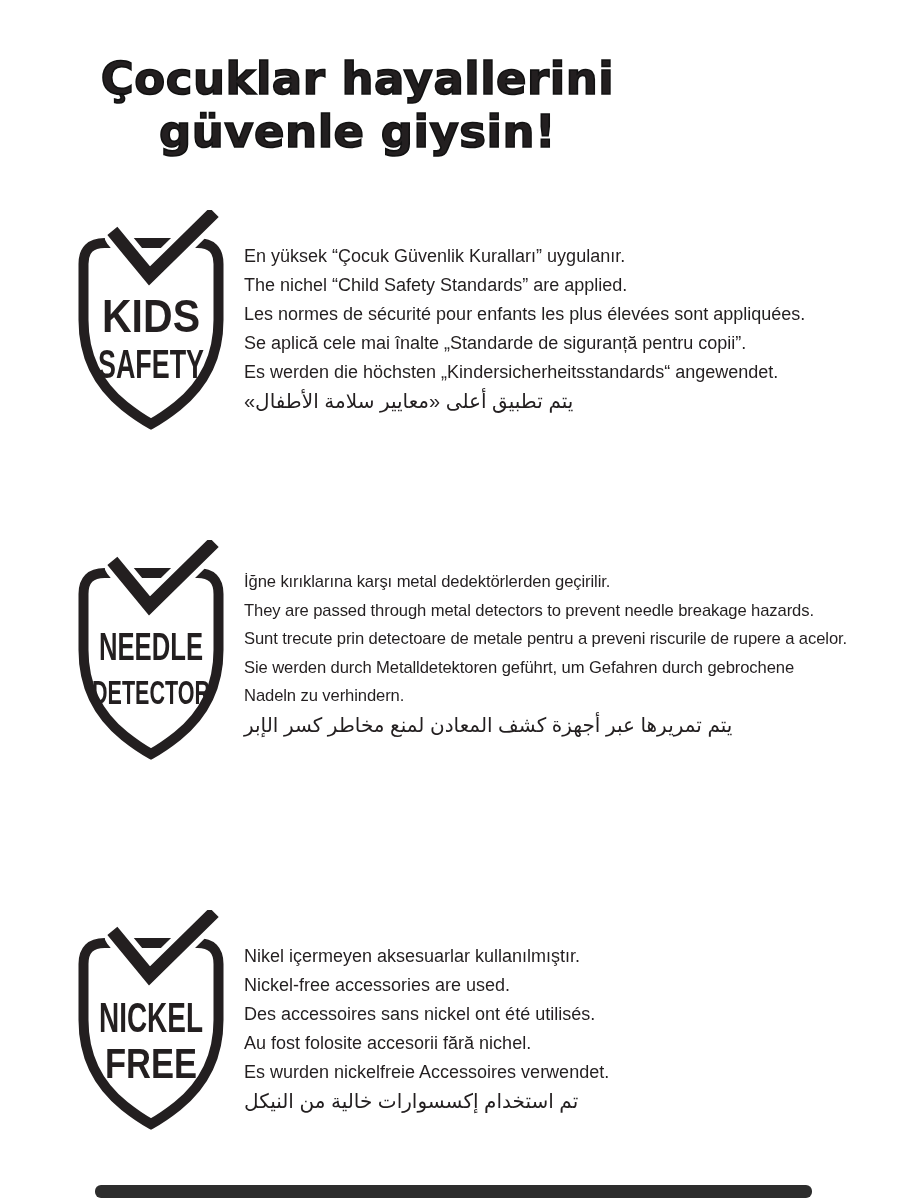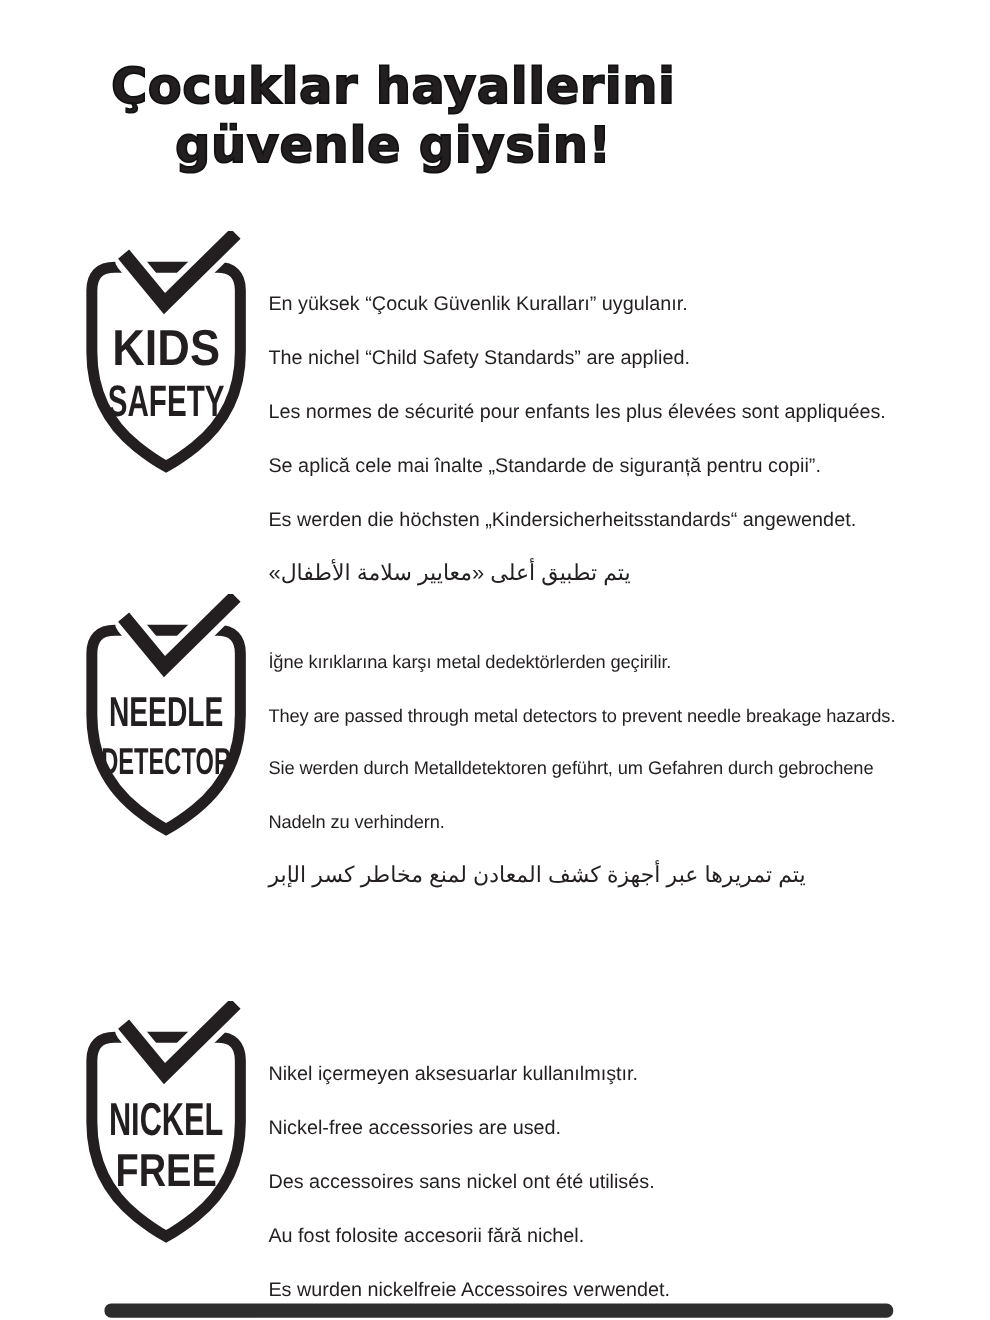--- a/index.html
+++ b/index.html
@@ -21,21 +21,21 @@
     -webkit-text-stroke:.9px #111;
   }
   
   .section{position:absolute;left:58px;display:flex;}
   .sec-1{top:210px;}
   .sec-2{top:540px;}
   .sec-3{top:910px;}
   .badge{width:186px;height:228px;flex:0 0 auto;}
   .textcol{margin-left:0px;padding-top:32px;width:640px;}
   .sec-2 .textcol{padding-top:28px;}
-  .line{white-space:nowrap;margin-top:20px;}
+  .line{white-space:nowrap;}
   .sec-1 .line{font-size:18px;line-height:29px;}
   .sec-2 .line{font-size:16.6px;line-height:28.5px;letter-spacing:-.1px;}
   .sec-3 .line{font-size:18px;line-height:29px;}
   .line.rtl{direction:rtl;text-align:left;font-size:20px !important;}
   
   .bottom-bar{
     position:absolute;left:95px;top:1185px;width:717px;height:13px;
     background:#2d2d2d;border-radius:6px;
   }
   svg text{
@@ -72,20 +72,21 @@
   <svg class="badge" viewBox="0 0 175 228">
     <path d="M 134 33 H 41 C 27 33 20 40 20 54 V 110 C 20 149 36 176 61 196 C 73 205.5 82 211 87.5 214 C 93 211 102 205.5 114 196 C 139 176 155 149 155 110 V 54 C 155 40 148 33 134 33 Z" fill="#ffffff" stroke="#231f20" stroke-width="10"></path>
     <polyline points="53,26 86,66 146,7" fill="none" stroke="#ffffff" stroke-width="24" stroke-linecap="round" stroke-linejoin="round"></polyline>
     <polyline points="53,26 86,66 146,7" fill="none" stroke="#231f20" stroke-width="13" stroke-linecap="square" stroke-linejoin="miter"></polyline>
     <text x="87.5" y="120" text-anchor="middle" font-size="38" textLength="104" lengthAdjust="spacingAndGlyphs">NEEDLE</text>
     <text x="87.5" y="164" text-anchor="middle" font-size="34" textLength="118" lengthAdjust="spacingAndGlyphs">DETECTOR</text>
   </svg>
   <div class="textcol">
     <div class="line">İğne kırıklarına karşı metal dedektörlerden geçirilir.</div>
     <div class="line">They are passed through metal detectors to prevent needle breakage hazards.</div>
+    <div class="line">Sunt trecute prin detectoare de metale pentru a preveni riscurile de rupere a acelor.</div>
     <div class="line">Sie werden durch Metalldetektoren geführt, um Gefahren durch gebrochene</div>
     <div class="line">Nadeln zu verhindern.</div>
     <div class="line rtl" dir="rtl">يتم تمريرها عبر أجهزة كشف المعادن لمنع مخاطر كسر الإبر</div>
   </div>
 </div>
 
 <div class="section sec-3">
   <svg class="badge" viewBox="0 0 175 228">
     <path d="M 134 33 H 41 C 27 33 20 40 20 54 V 110 C 20 149 36 176 61 196 C 73 205.5 82 211 87.5 214 C 93 211 102 205.5 114 196 C 139 176 155 149 155 110 V 54 C 155 40 148 33 134 33 Z" fill="#ffffff" stroke="#231f20" stroke-width="10"></path>
     <polyline points="53,26 86,66 146,7" fill="none" stroke="#ffffff" stroke-width="24" stroke-linecap="round" stroke-linejoin="round"></polyline>

